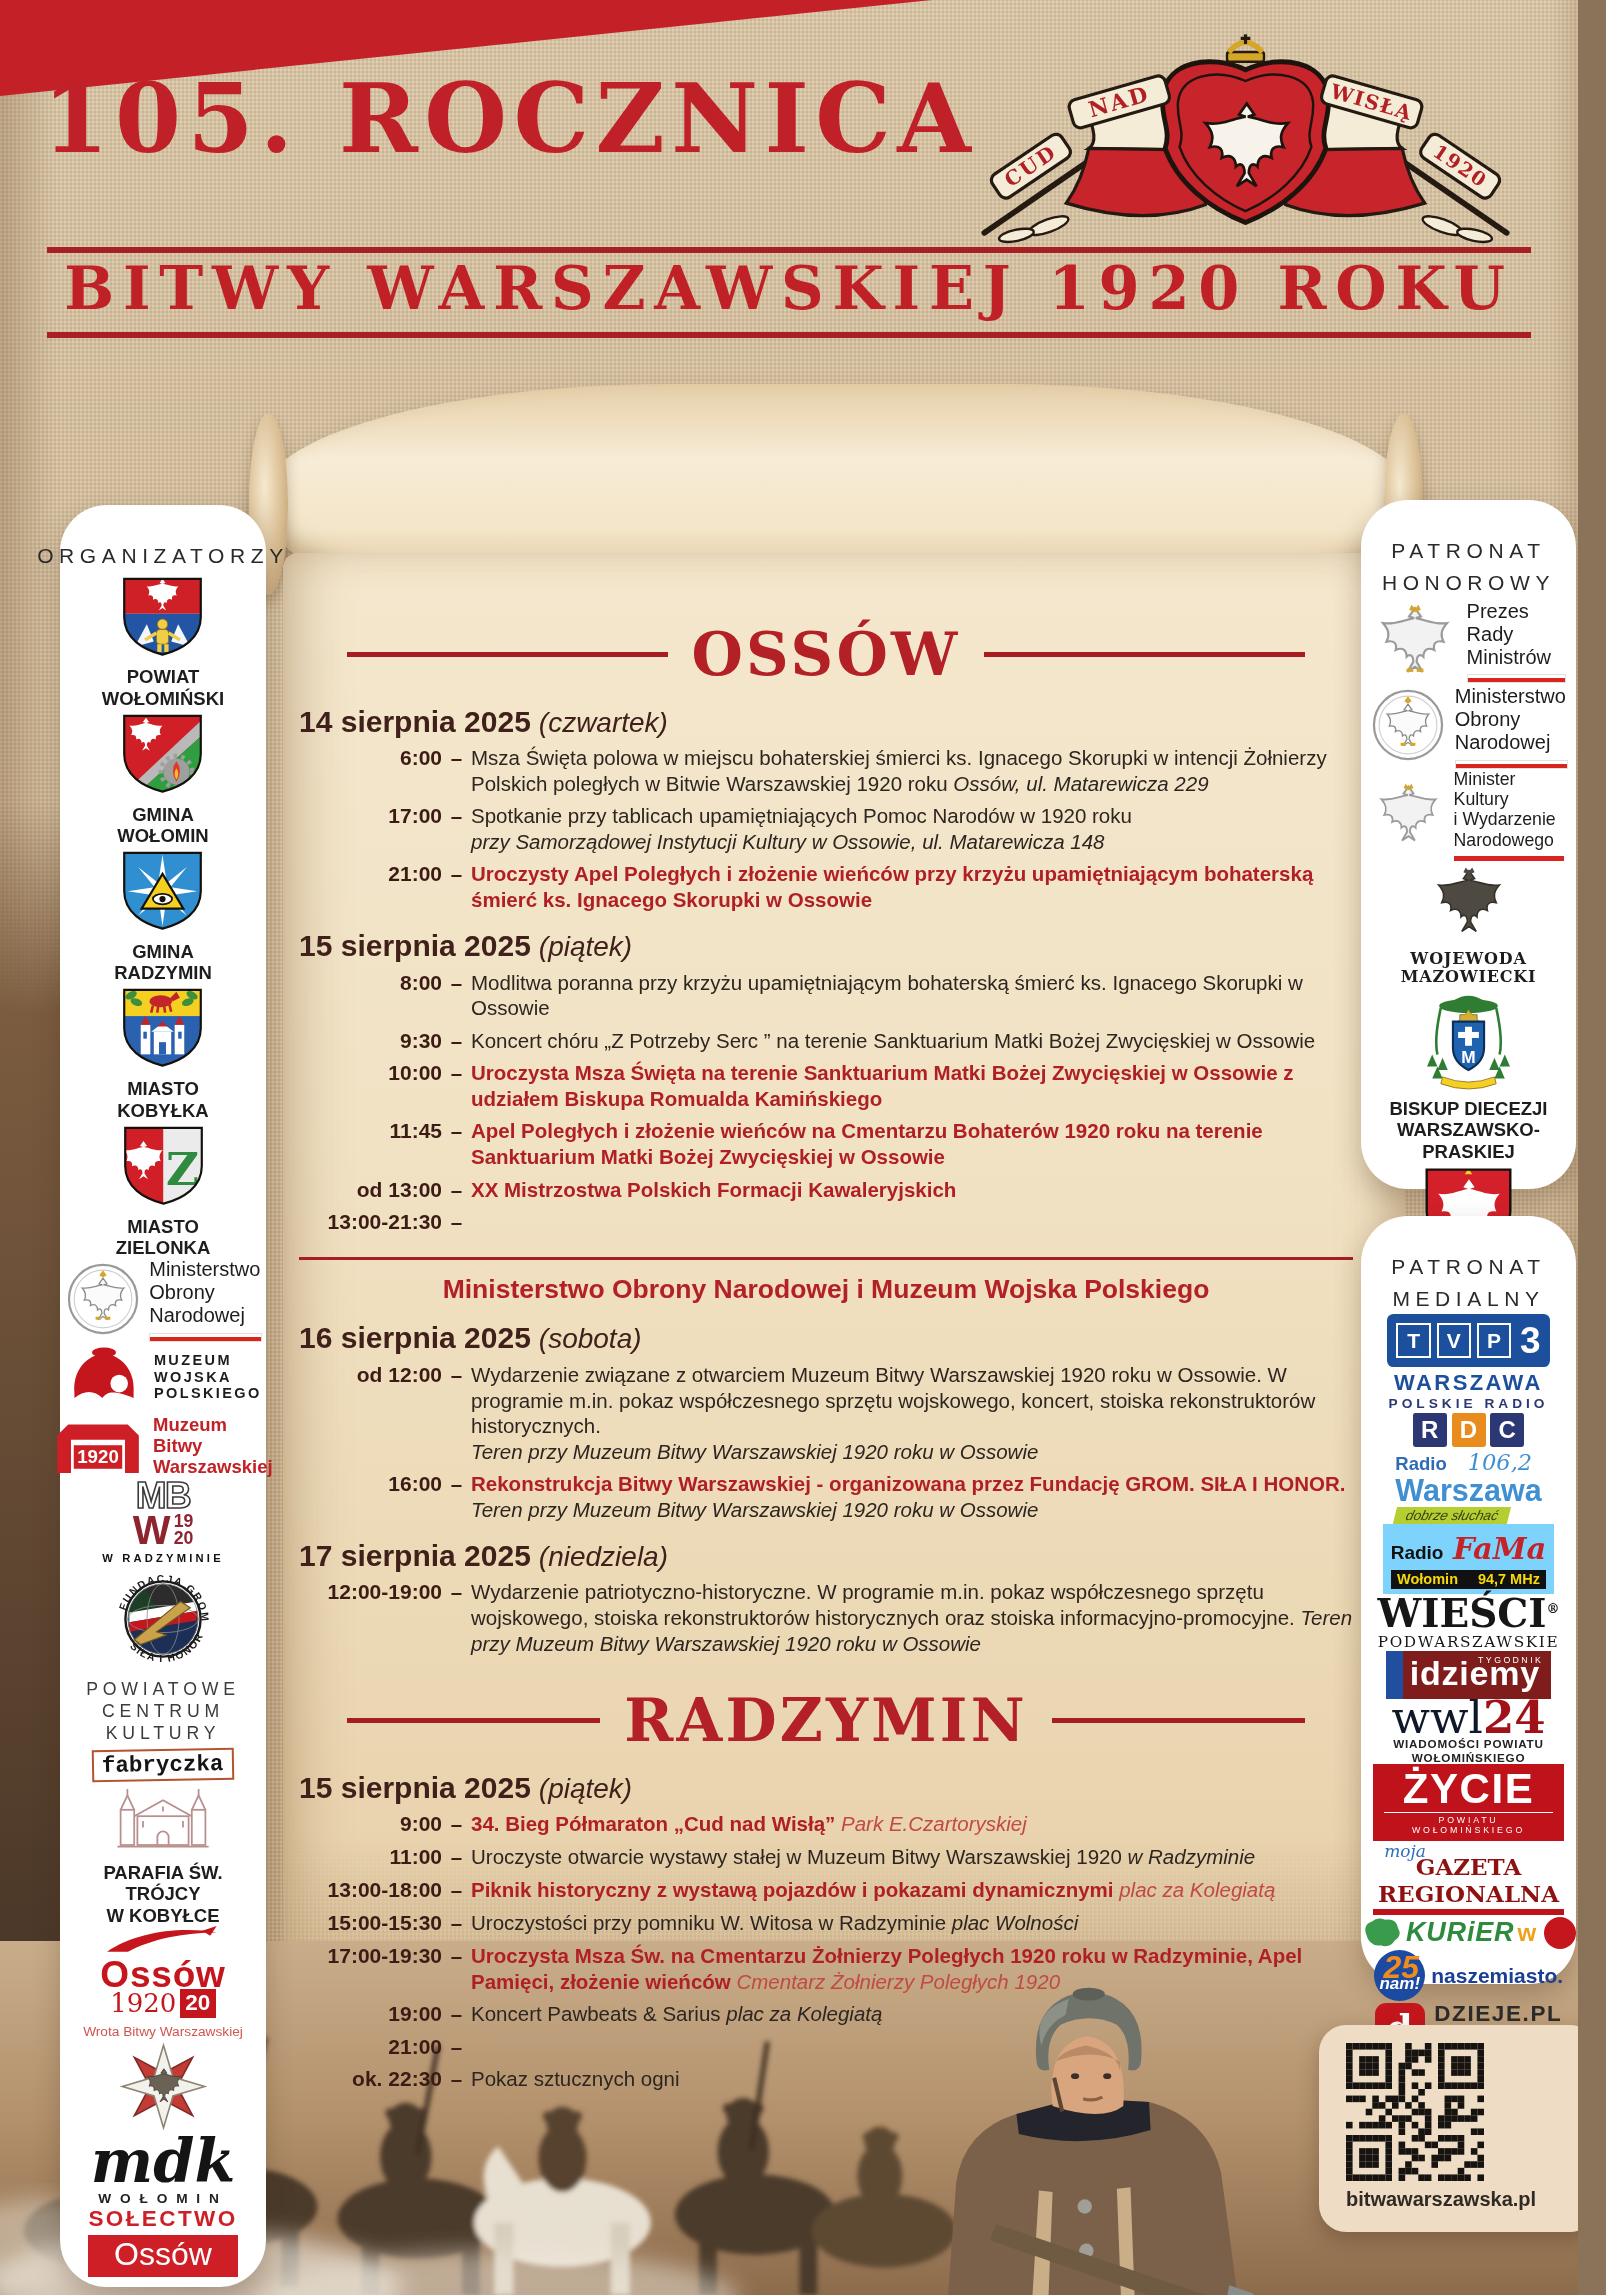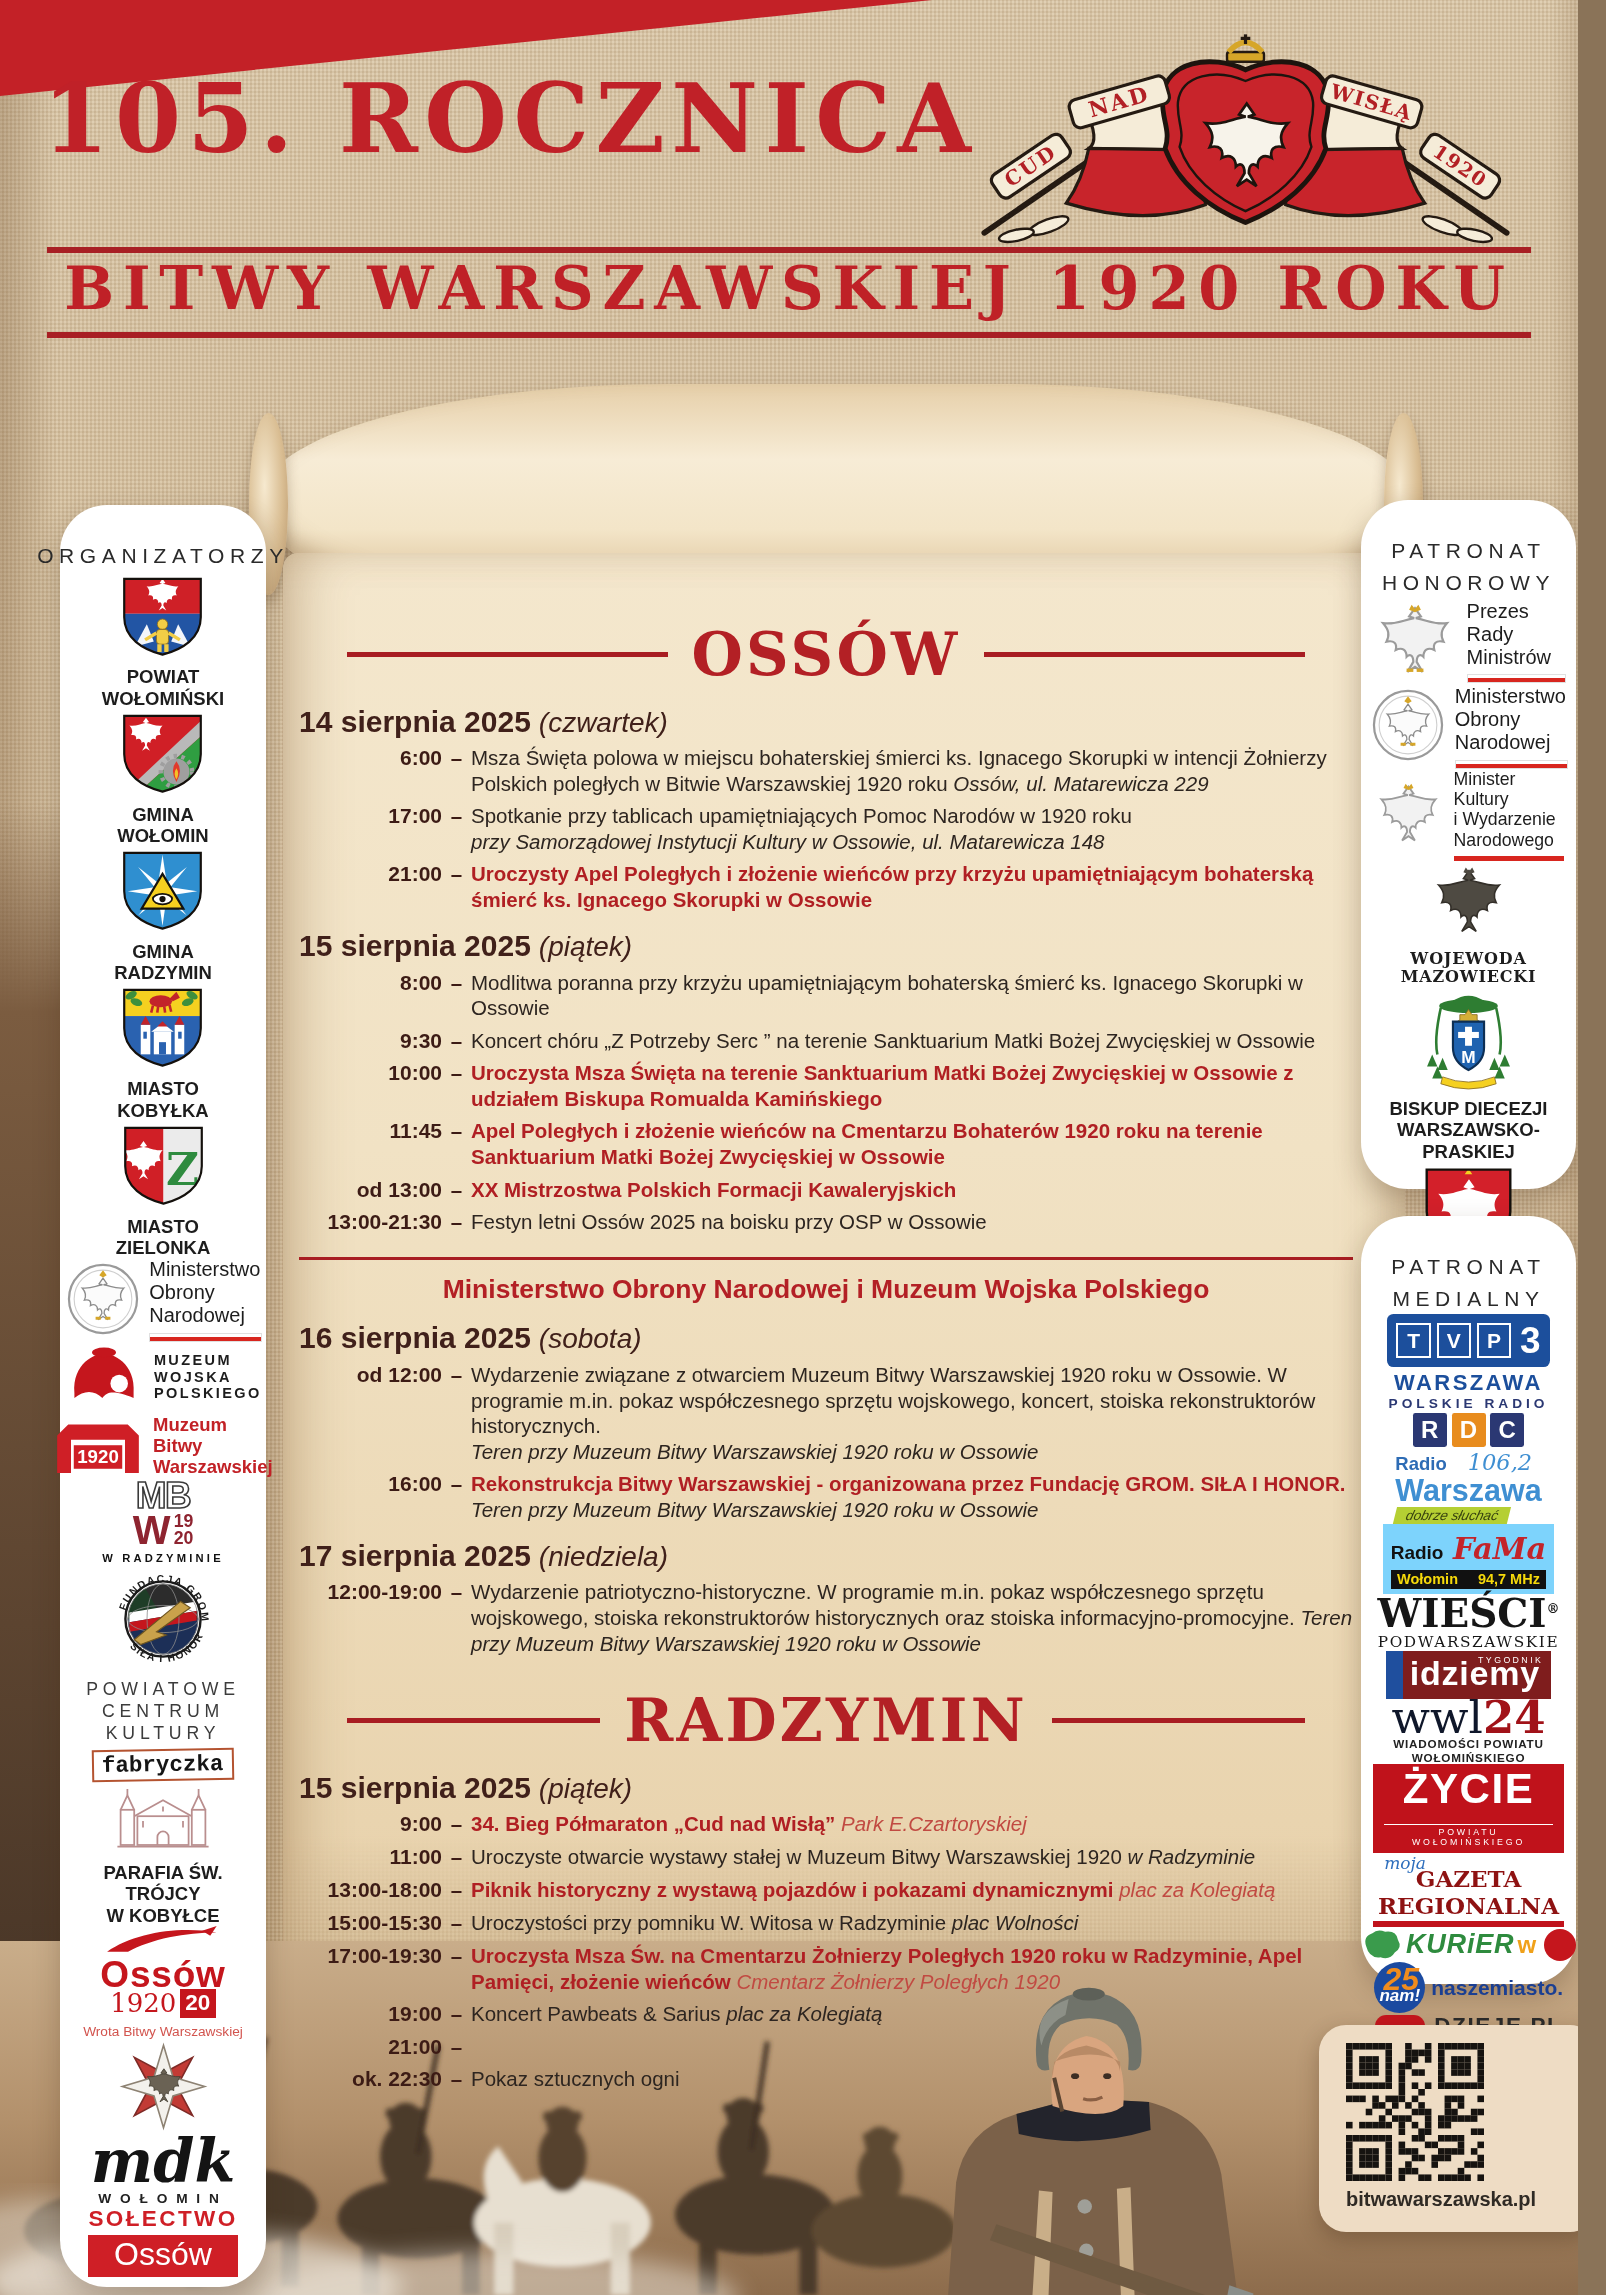--- a/index.html
+++ b/index.html
@@ -107,21 +107,21 @@
   .idz .idzb{position:absolute;left:0;top:0;width:17.7px;height:100%;background:#1f4f9e;}
   .idz .idzt{color:#fff;font-weight:bold;font-size:34px;letter-spacing:0.8px;}
   .idz .idzk{position:absolute;top:4px;right:8px;color:#fff;font-size:8.8px;letter-spacing:2.4px;}
   .wwl{text-align:center;}
   .wwl1{line-height:.85;}
   .wwl1 .wwlw{font-family:"DejaVu Serif",serif;font-size:45px;color:#0f172a;}
   .wwl1 .wwl2n{font-family:"DejaVu Serif",serif;font-weight:bold;font-size:45px;color:#a11218;}
   .wwls{font-size:11.7px;letter-spacing:0.8px;font-weight:bold;color:#222;line-height:1.15;}
   .zyc{background:#c0121b;padding:3.2px 11.2px 5.6px;text-align:center;}
   .zyc1{color:#fff;font-weight:bold;font-size:42px;letter-spacing:1.6px;line-height:1;}
-  .zyc2{color:#fff;font-size:8.8px;letter-spacing:2.8px;border-top:1.6px solid #fff;margin-top:14px;padding-top:2.4px;}
+  .zyc2{color:#fff;font-size:8.8px;letter-spacing:2.8px;border-top:1.6px solid #fff;margin-top:2px;padding-top:2.4px;}
   .gaz{text-align:center;}
   .gaz1{font-family:"DejaVu Serif",serif;font-style:italic;color:#2f6fbd;font-size:17px;margin-bottom:-7.2px;text-align:left;padding-left:11.2px;}
   .gaz2{font-family:"DejaVu Serif",serif;font-weight:bold;font-size:23px;color:#8e1212;}
   .gaz3{height:6.4px;background:#c0121b;margin-top:1.6px;}
   .kur{display:flex;align-items:center;gap:3.2px;}
   .kurt{color:#2e8b3e;font-weight:bold;font-style:italic;font-size:27px;letter-spacing:0.8px;}
   .kurw{color:#f0a11a;font-weight:bold;font-size:24px;}
   .kurdot{width:32px;height:32px;border-radius:50%;background:#c5161d;margin-left:4.8px;}
   .nam{display:flex;align-items:center;gap:6.4px;}
   .namc{width:51px;height:51px;border-radius:50%;background:#1b4aa0;position:relative;flex:none;}
@@ -360,21 +360,20 @@
         <div class="b"><span class="s-r">Apel Poległych i złożenie wieńców na Cmentarzu Bohaterów 1920 roku na terenie Sanktuarium Matki Bożej Zwycięskiej w Ossowie</span></div>
       </div>
       <div class="ev" data-name="event-row">
         <div class="t">od 13:00</div>
         <div class="d">–</div>
         <div class="b"><span class="s-r">XX Mistrzostwa Polskich Formacji Kawaleryjskich</span></div>
       </div>
       <div class="ev" data-name="event-row">
         <div class="t">13:00-21:30</div>
         <div class="d">–</div>
-        <div class="b"><span class="s-n">Festyn letni Ossów 2025 na boisku przy OSP w Ossowie</span></div>
       </div>
       <div class="sub-h" data-name="subsection-header">Ministerstwo Obrony Narodowej i Muzeum Wojska Polskiego</div>
       <div class="day" data-name="date-header"><span>16 sierpnia 2025</span><span class="wd">(sobota)</span></div>
       <div class="ev" data-name="event-row">
         <div class="t">od 12:00</div>
         <div class="d">–</div>
         <div class="b"><span class="s-n">Wydarzenie związane z otwarciem Muzeum Bitwy Warszawskiej 1920 roku w Ossowie. W programie m.in. pokaz współczesnego sprzętu wojskowego, koncert, stoiska rekonstruktorów historycznych.</span><div class="s-ib">Teren przy Muzeum Bitwy Warszawskiej 1920 roku w Ossowie</div></div>
       </div>
       <div class="ev" data-name="event-row">
         <div class="t">16:00</div>

